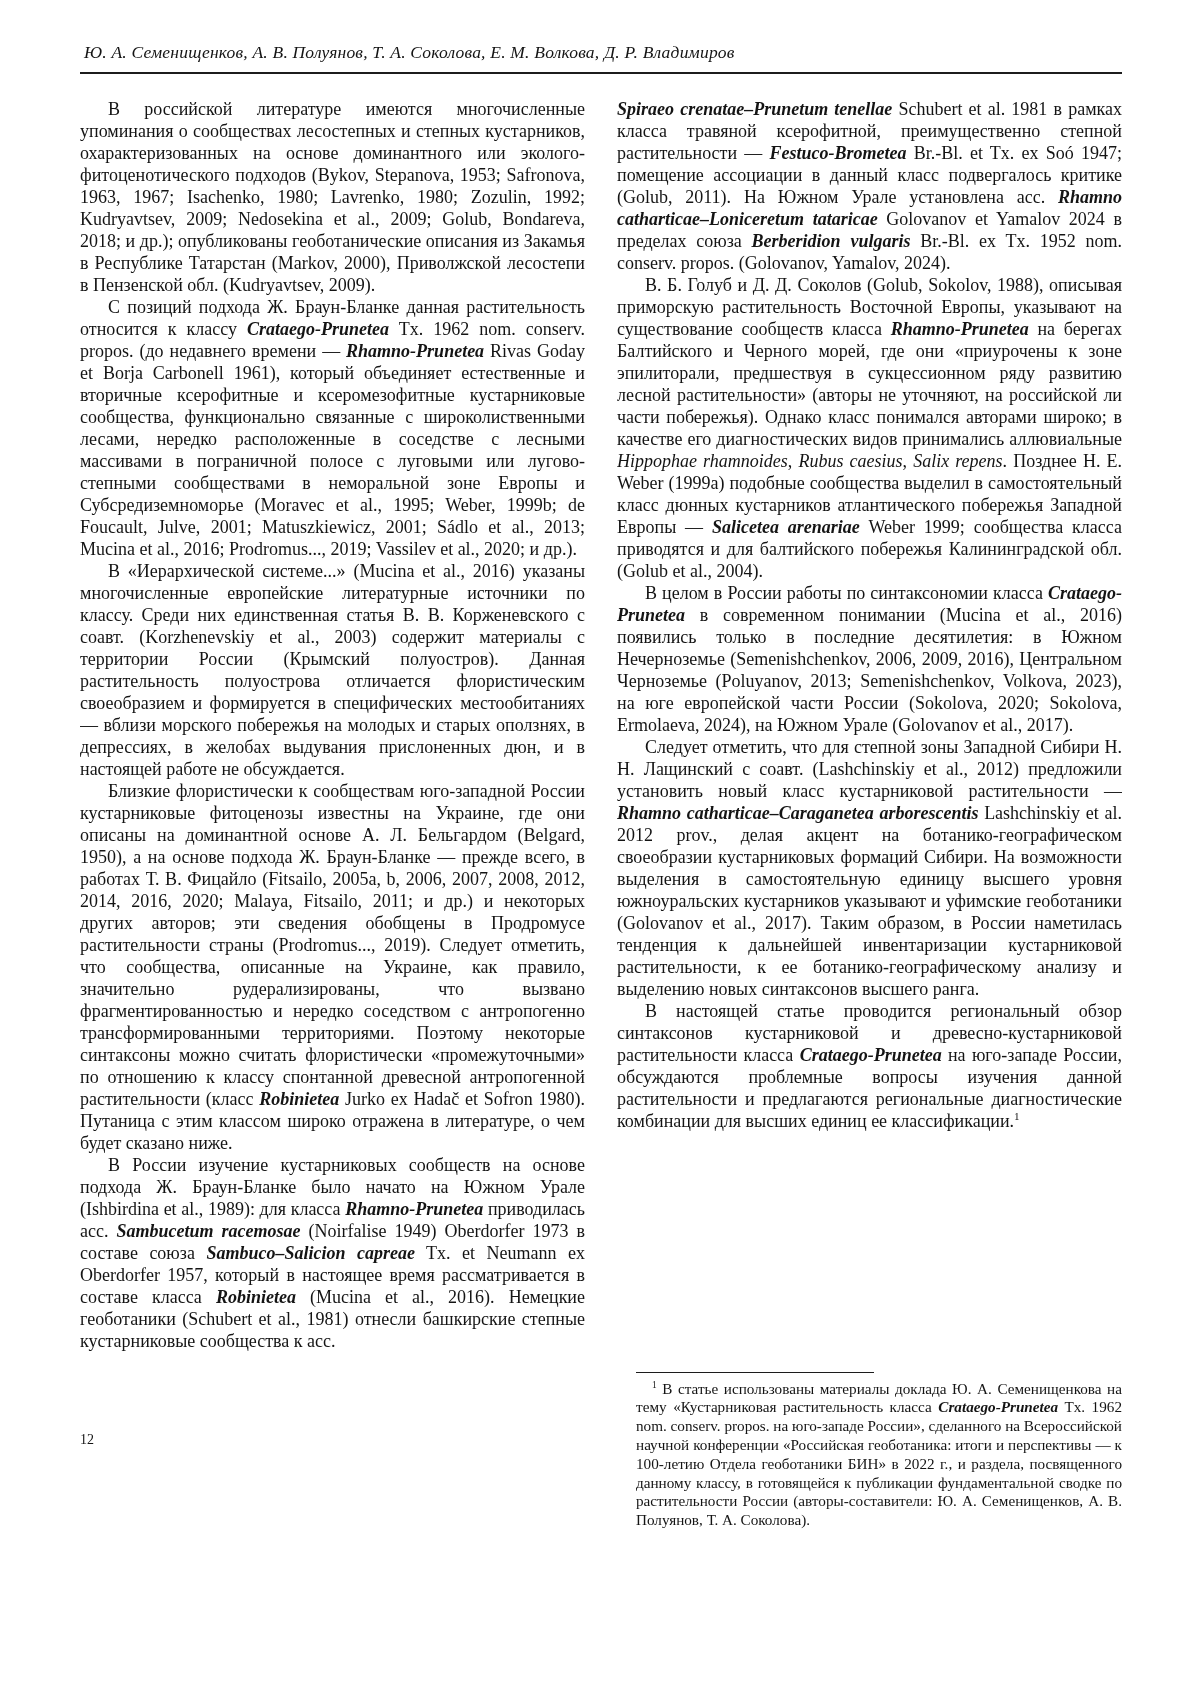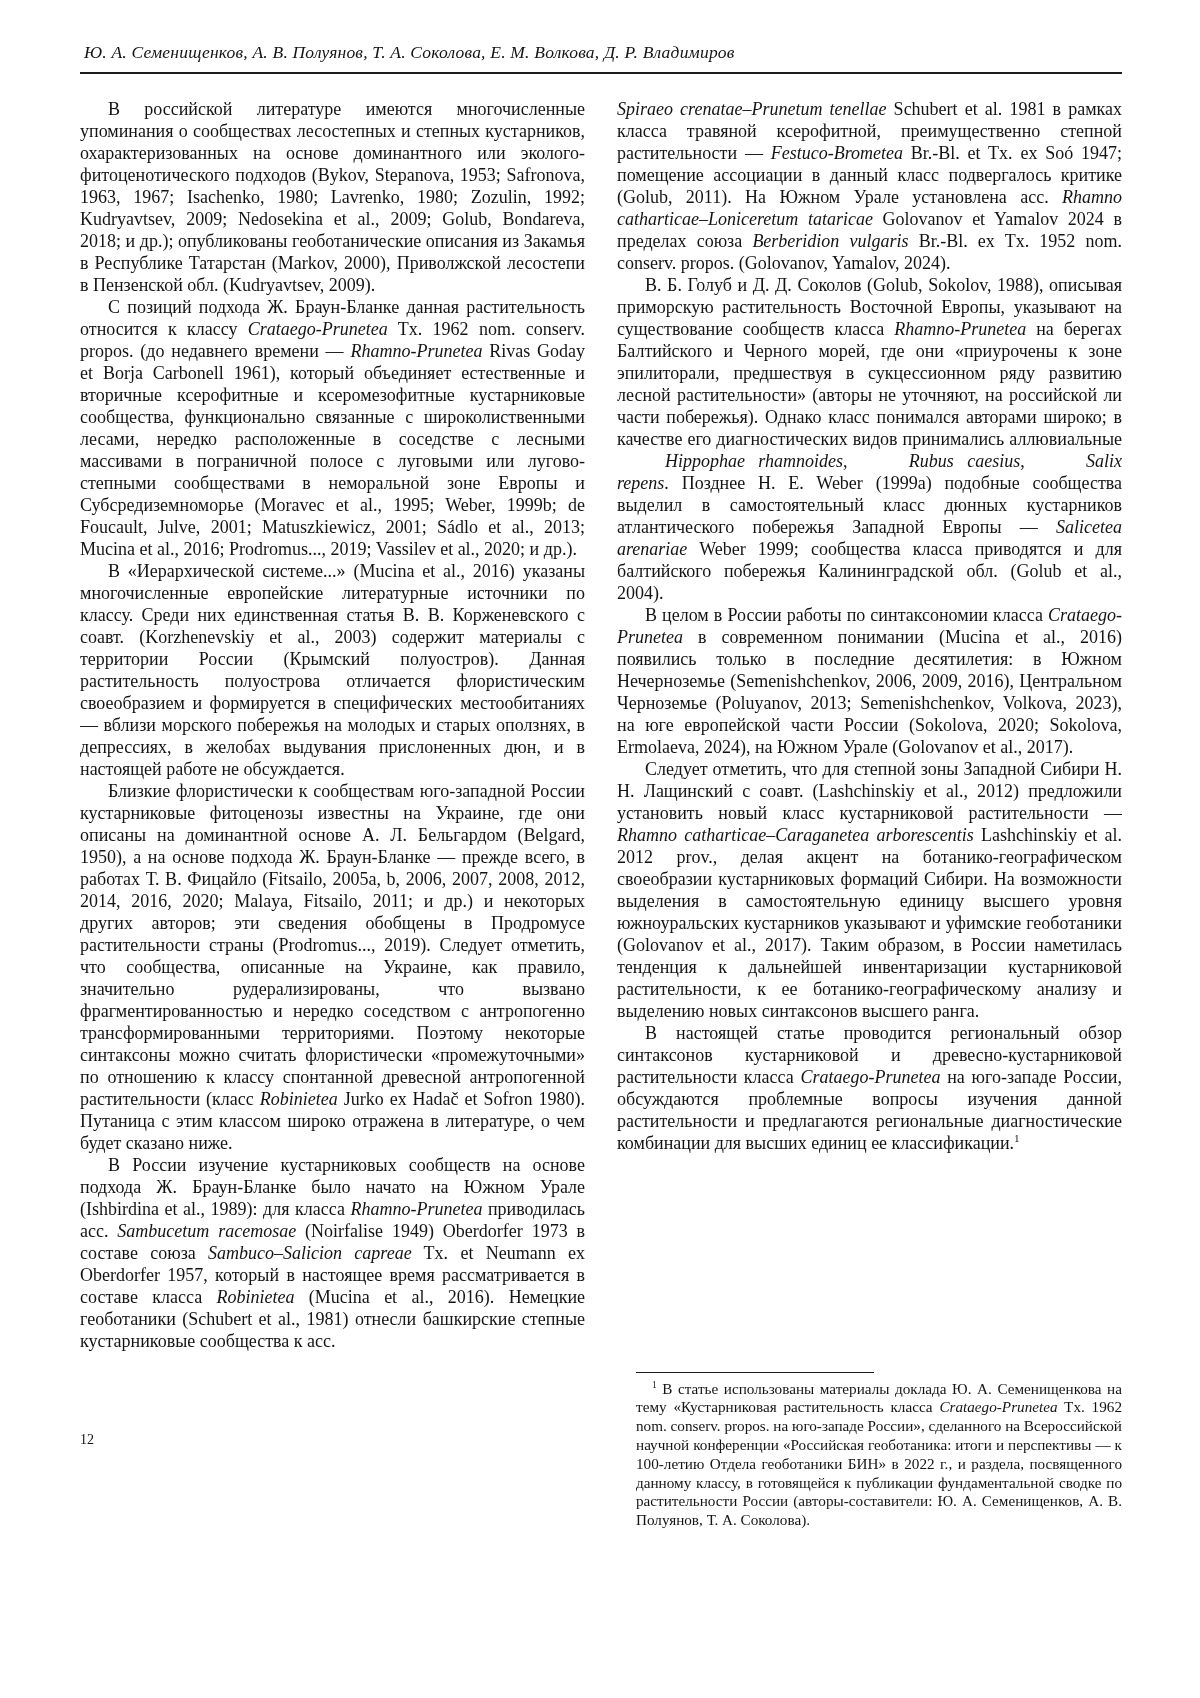--- a/index.html
+++ b/index.html
@@ -40,22 +40,22 @@
     display:flex;
     flex-direction:column;
     font-size:18px;
     line-height:22px;
     text-align:justify;
     hyphens:auto;
   }
   .col-paras { width:100%; }
   p.para { text-align:justify; }
   p.para.indent { text-indent:28px; }
-  .s-bi { font-weight:normal; font-style:italic; }
-  .s-i  { font-style:italic;margin-left:48px; }
+  .s-bi { font-weight:bold; font-style:italic; }
+  .s-i  { font-style:italic; }
   sup { font-size:0.62em; vertical-align:super; line-height:0; }
   
   .footnote-block {
     margin-top:auto;
     padding-top:4px;
     margin-left:19px;
   }
   .footnote-rule {
     width:238px;
     border-top:1.5px solid #1c1c1c;

